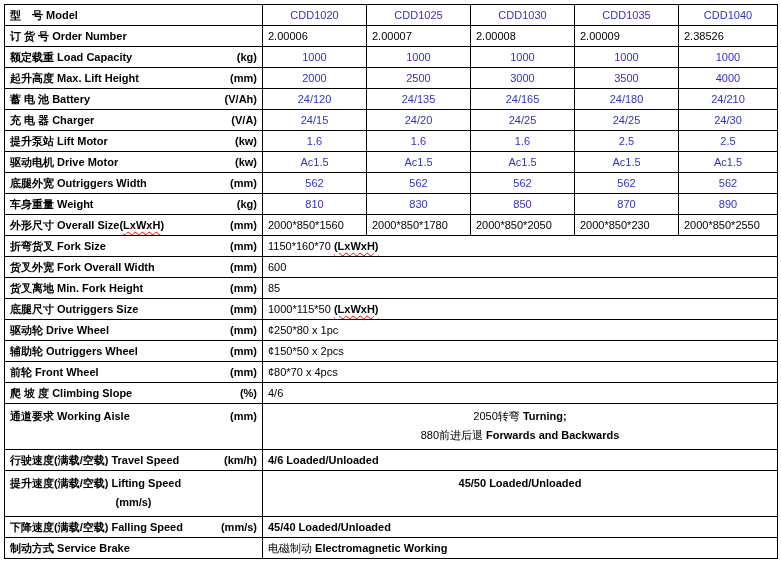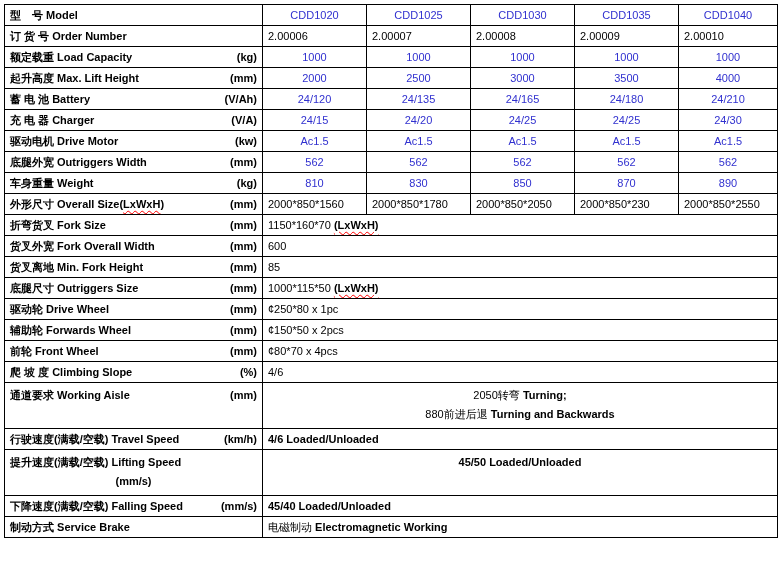--- a/index.html
+++ b/index.html
@@ -91,21 +91,21 @@
         <tr>
           <td class="label-cell">
             <div class="label-flex">
               <span><span>订 货 号 Order Number</span></span>
             </div>
           </td>
           <td class="val-black"><span>2.00006</span></td>
           <td class="val-black"><span>2.00007</span></td>
           <td class="val-black"><span>2.00008</span></td>
           <td class="val-black"><span>2.00009</span></td>
-          <td class="val-black"><span>2.00010</span></td>
+          <td class="val-black"><span>2.38526</span></td>
         </tr>
         <tr>
           <td class="label-cell">
             <div class="label-flex">
               <span><span>额定载重 Load Capacity</span></span>
               <span class="unit">(kg)</span>
             </div>
           </td>
           <td class="val-blue"><span>1000</span></td>
           <td class="val-blue"><span>1000</span></td>
@@ -148,20 +148,33 @@
           </td>
           <td class="val-blue"><span>24/15</span></td>
           <td class="val-blue"><span>24/20</span></td>
           <td class="val-blue"><span>24/25</span></td>
           <td class="val-blue"><span>24/25</span></td>
           <td class="val-blue"><span>24/30</span></td>
         </tr>
         <tr>
           <td class="label-cell">
             <div class="label-flex">
+              <span><span>提升泵站 Lift Motor</span></span>
+              <span class="unit">(kw)</span>
+            </div>
+          </td>
+          <td class="val-blue"><span>1.6</span></td>
+          <td class="val-blue"><span>1.6</span></td>
+          <td class="val-blue"><span>1.6</span></td>
+          <td class="val-blue"><span>2.5</span></td>
+          <td class="val-blue"><span>2.5</span></td>
+        </tr>
+        <tr>
+          <td class="label-cell">
+            <div class="label-flex">
               <span><span>驱动电机 Drive Motor</span></span>
               <span class="unit">(kw)</span>
             </div>
           </td>
           <td class="val-blue"><span>Ac1.5</span></td>
           <td class="val-blue"><span>Ac1.5</span></td>
           <td class="val-blue"><span>Ac1.5</span></td>
           <td class="val-blue"><span>Ac1.5</span></td>
           <td class="val-blue"><span>Ac1.5</span></td>
         </tr>
@@ -255,21 +268,21 @@
               <span class="unit">(mm)</span>
             </div>
           </td>
           <td colspan="5">
             <div class="merged-line"><span>¢250*80 x 1pc</span></div>
           </td>
         </tr>
         <tr>
           <td class="label-cell">
             <div class="label-flex">
-              <span><span>辅助轮 Forwards Wheel</span></span>
+              <span><span>辅助轮 Outriggers Wheel</span></span>
               <span class="unit">(mm)</span>
             </div>
           </td>
           <td colspan="5">
             <div class="merged-line"><span>¢150*50 x 2pcs</span></div>
           </td>
         </tr>
         <tr>
           <td class="label-cell">
             <div class="label-flex">
@@ -294,21 +307,21 @@
         </tr>
         <tr class="tall">
           <td class="label-cell">
             <div class="label-flex">
               <span><span>通道要求 Working Aisle</span></span>
               <span class="unit">(mm)</span>
             </div>
           </td>
           <td colspan="5">
             <div class="merged-line"><span>2050转弯 </span><span class="b">Turning;</span></div>
-            <div class="merged-line"><span>880前进后退 </span><span class="b">Turning and Backwards</span></div>
+            <div class="merged-line"><span>880前进后退 </span><span class="b">Forwards and Backwards</span></div>
           </td>
         </tr>
         <tr>
           <td class="label-cell">
             <div class="label-flex">
               <span><span>行驶速度(满载/空载) Travel Speed</span></span>
               <span class="unit">(km/h)</span>
             </div>
           </td>
           <td colspan="5">

